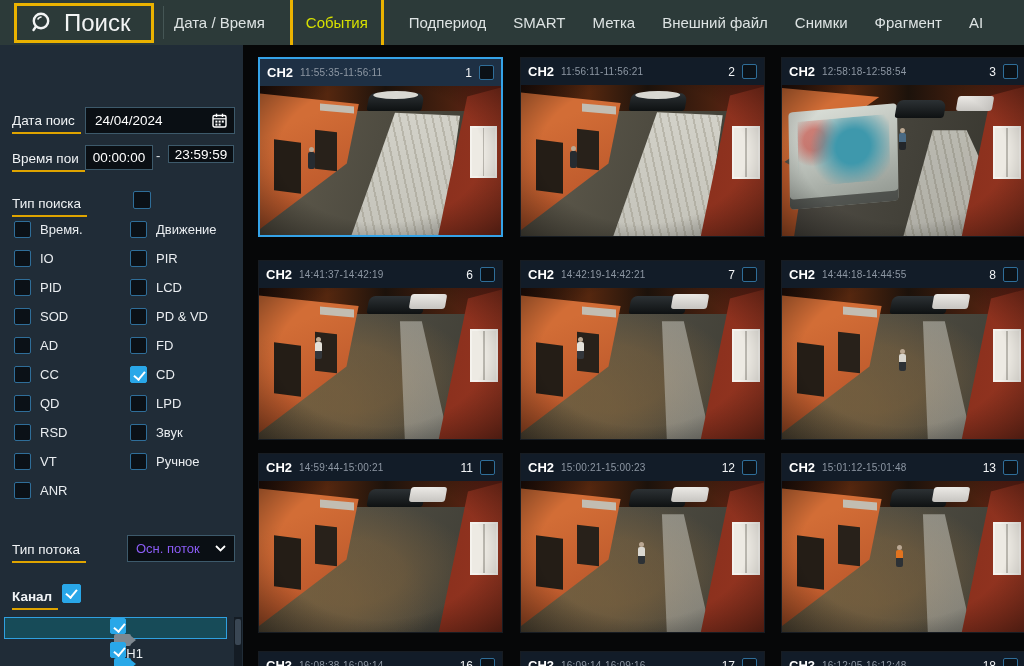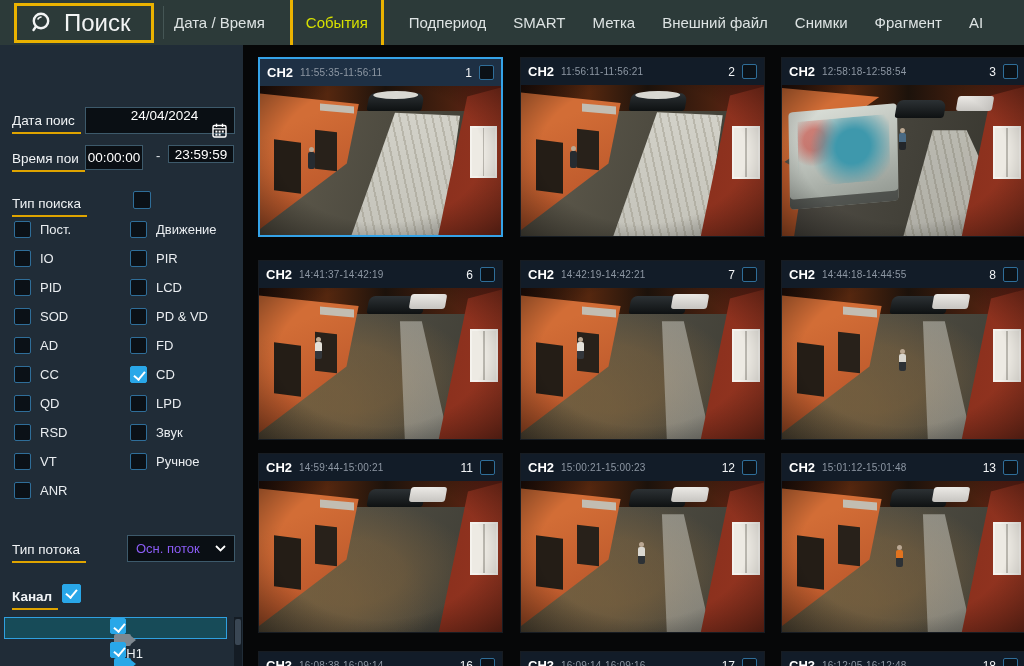--- a/index.html
+++ b/index.html
@@ -193,53 +193,53 @@
         </div>
         <div class="tab">
           <span class="lbl">AI</span>
         </div>
       </div>
   </div>
 
   <div class="sidebar">
 
     <span class="ulabel" style="left:12px; top:68px;">Дата поис</span>
-    <div class="field" style="left:85px; top:62px; width:150px; height:27px; padding-left:9px;flex-direction:column;">
+    <div class="field" style="left:85px; top:62px; width:150px; height:27px; padding-left:9px;">
       <span>24/04/2024</span>
       <span class="cal-icon">
         <svg width="15" height="15" viewBox="0 0 15 15">
           <rect x="1" y="2.5" width="13" height="11.5" rx="1.5" fill="none" stroke="#fff" stroke-width="1.4"></rect>
           <line x1="4.5" y1="0.7" x2="4.5" y2="4" stroke="#fff" stroke-width="1.4"></line>
           <line x1="10.5" y1="0.7" x2="10.5" y2="4" stroke="#fff" stroke-width="1.4"></line>
           <line x1="1" y1="5.8" x2="14" y2="5.8" stroke="#fff" stroke-width="1.2"></line>
           <rect x="3.4" y="7.6" width="2" height="2" fill="#fff"></rect>
           <rect x="6.6" y="7.6" width="2" height="2" fill="#fff"></rect>
           <rect x="9.8" y="7.6" width="2" height="2" fill="#fff"></rect>
           <rect x="3.4" y="10.6" width="2" height="2" fill="#fff"></rect>
           <rect x="6.6" y="10.6" width="2" height="2" fill="#fff"></rect>
         </svg>
       </span>
     </div>
 
     <span class="ulabel" style="left:12px; top:106px;">Время пои</span>
-    <div class="field" style="left:85px; top:100px; width:58px; height:25px; justify-content:center;">
+    <div class="field" style="left:85px; top:100px; width:68px; height:25px; justify-content:center;">
       <span>00:00:00</span>
     </div>
     <span style="position:absolute; left:156px; top:103px; color:#dfe4e8; font-size:13px;">-</span>
     <div class="field" style="left:168px; top:100px; width:66px; height:18px; justify-content:center;">
       <span>23:59:59</span>
     </div>
 
     <span class="ulabel" style="left:12px; top:151px;">Тип поиска</span>
     <div class="cb" style="position:absolute; left:133px; top:146px; width:18px; height:18px;"></div>
 
     <div class="types-grid">
         <div class="ck-item">
     <div class="cb"></div>
-    <span class="ck-lbl">Пост.</span>
+    <span class="ck-lbl">Время.</span>
   </div>
         <div class="ck-item">
     <div class="cb"></div>
     <span class="ck-lbl">Движение</span>
   </div>
         <div class="ck-item">
     <div class="cb"></div>
     <span class="ck-lbl">IO</span>
   </div>
         <div class="ck-item">

